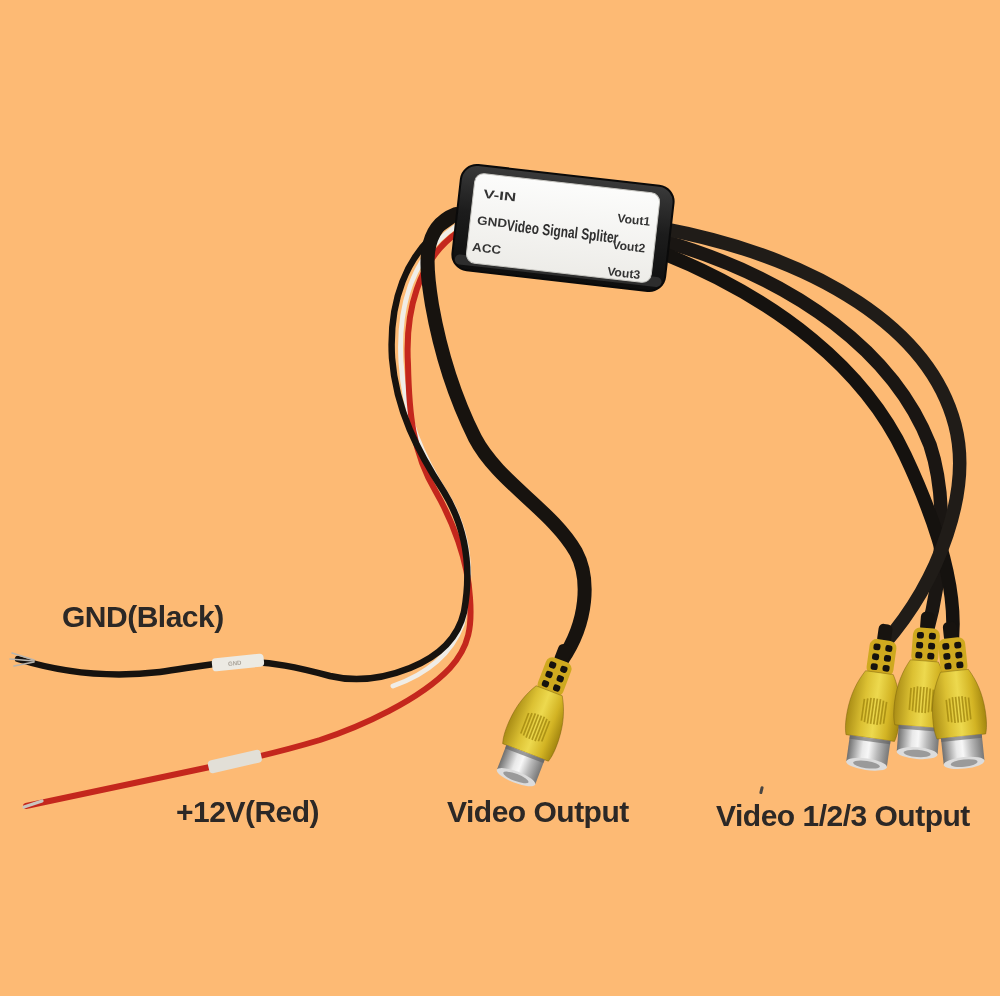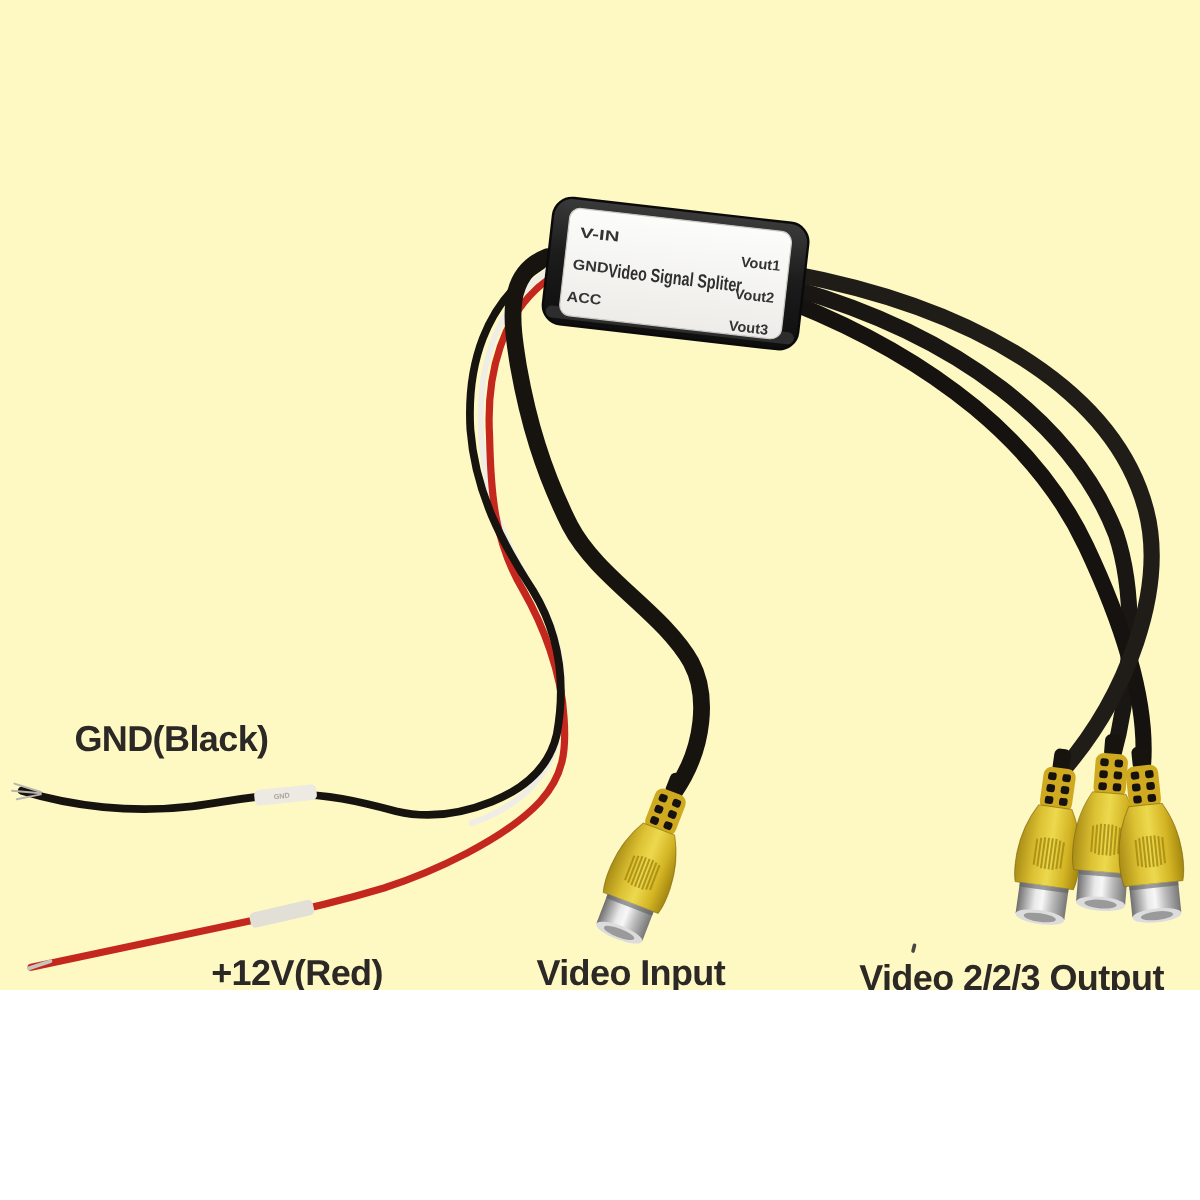--- a/index.html
+++ b/index.html
@@ -1,19 +1,19 @@
 <!DOCTYPE html>
 <html><head>
 <meta charset="utf-8">
 <style>
   html,body{margin:0;padding:0;background:#ffffff;}
   #stage{
     position:relative;
-    width:1000px;height:825px;
-    background:#fef9c3;
+    width:1000px;height:996px;
+    background:#fdba74;
     overflow:hidden;
     font-family:"Liberation Sans", sans-serif;
   }
   #stage svg{position:absolute;left:0;top:0;}
   .caption{
     position:absolute;
     font-family:"Liberation Sans", sans-serif;
     font-weight:700;
     font-size:30px;
     letter-spacing:-0.5px;
@@ -158,16 +158,16 @@
   <use href="#rca" transform="translate(561 660) rotate(21)"></use>
   <use href="#rca" transform="translate(884 640) rotate(8)"></use>
   <use href="#rca" transform="translate(927 628) rotate(4.5)"></use>
   <use href="#rca" transform="translate(951 638) rotate(-6)"></use>
 
   <rect x="760" y="786" width="3" height="8" rx="1.5" fill="#4a4642" transform="rotate(14 761 790)"></rect>
 </svg>
 
 <div class="caption" id="cap-gnd">GND(Black)</div>
 <div class="caption" id="cap-power">+12V(Red)</div>
-<div class="caption" id="cap-input">Video Input</div>
-<div class="caption" id="cap-output">Video 2/2/3 Output</div>
+<div class="caption" id="cap-input">Video Output</div>
+<div class="caption" id="cap-output">Video 1/2/3 Output</div>
 
 </div>
 
 </body></html>

